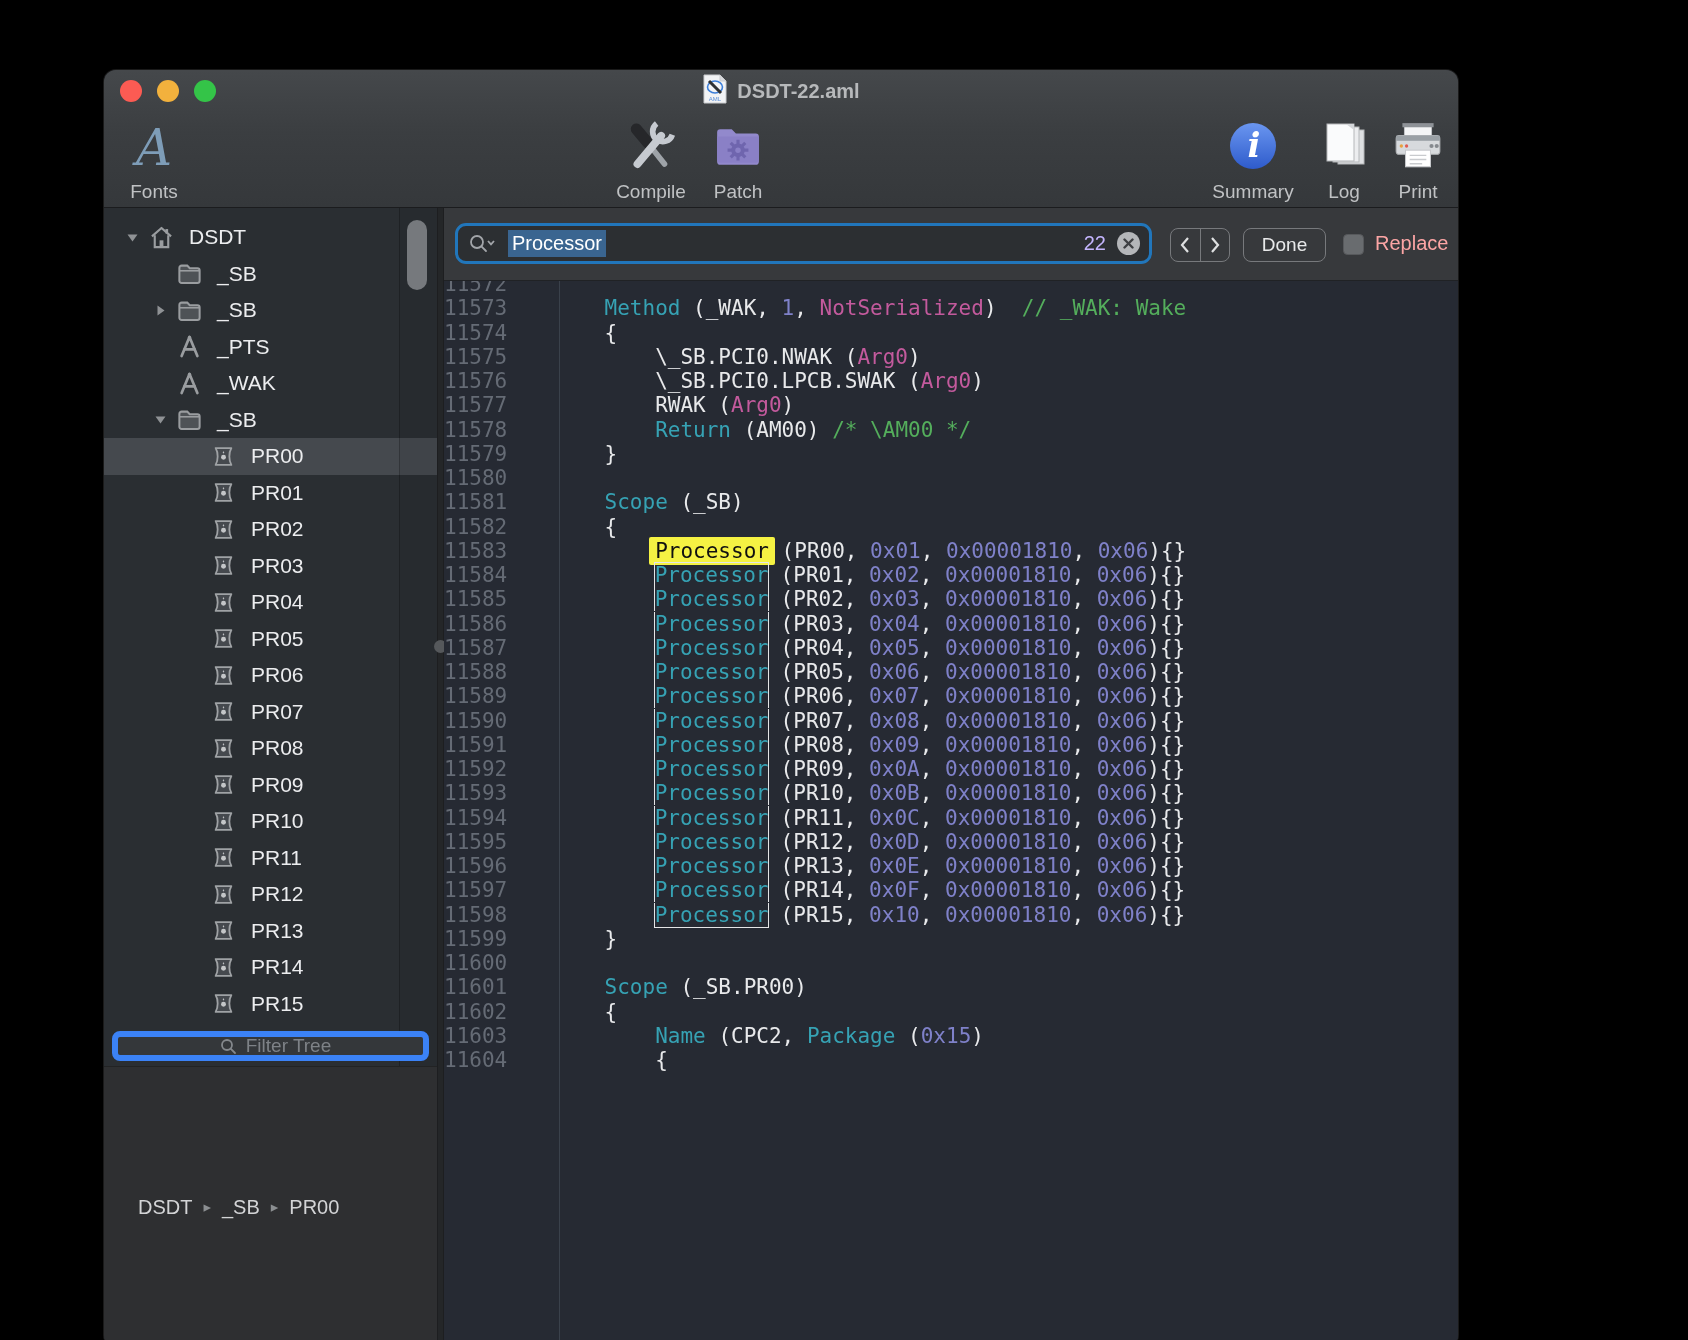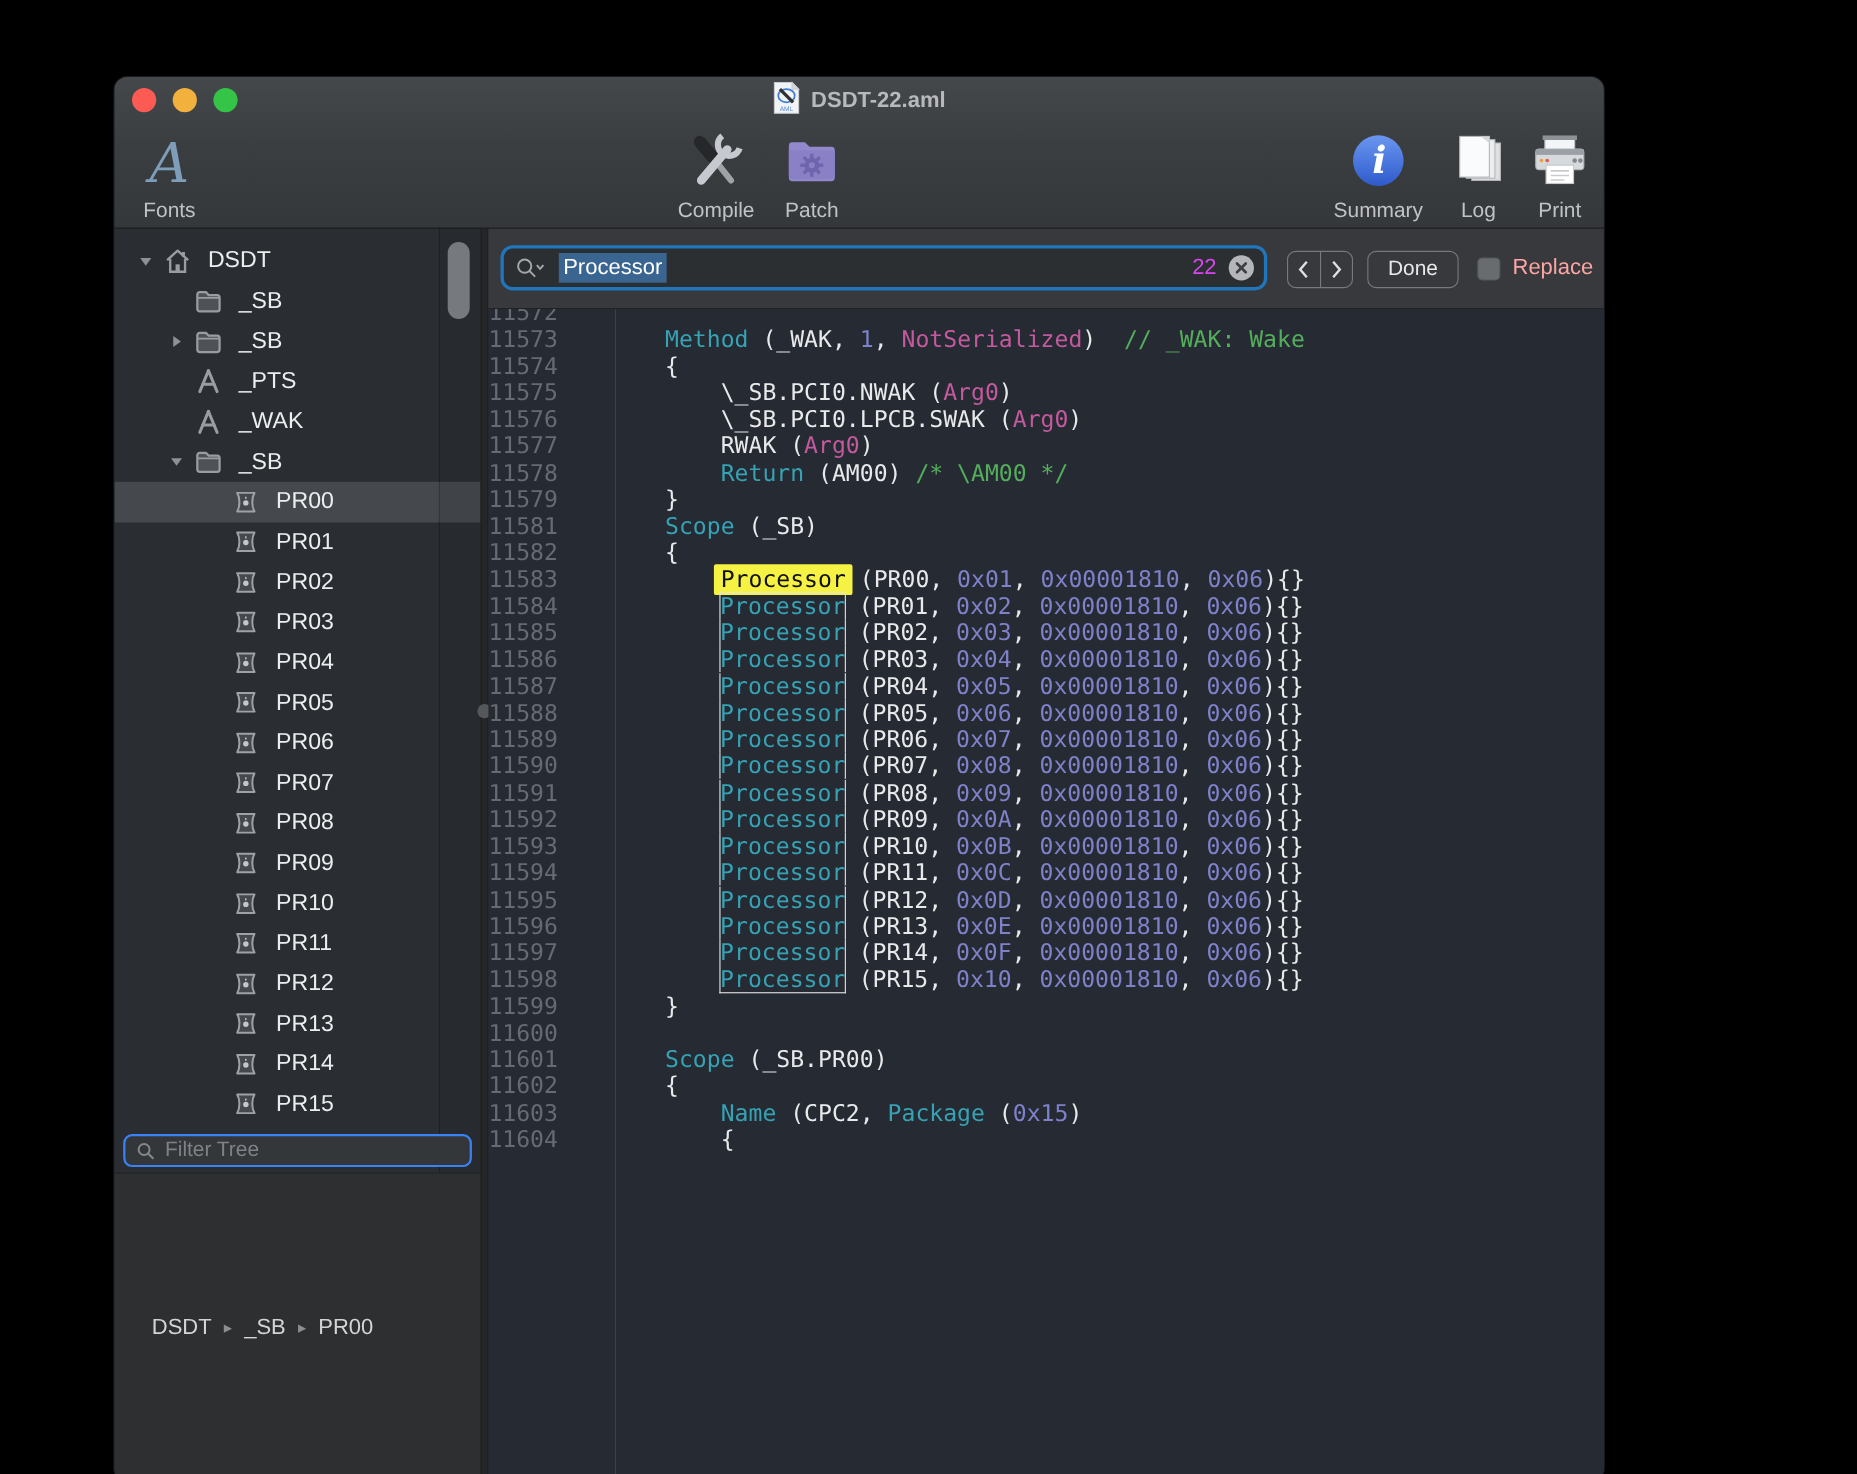--- a/index.html
+++ b/index.html
@@ -36,35 +36,35 @@
   .disc{width:24px;height:24px;display:flex;align-items:center;justify-content:center;flex:0 0 24px;}
   .disc svg{display:none;}
   .disc.open .d-open{display:block;}
   .disc.closed .d-closed{display:block;}
   .ticon{width:27px;height:27px;margin:0 14px 0 4px;display:flex;align-items:center;justify-content:center;flex:0 0 27px;}
   .tlabel{white-space:nowrap;}
   .tree-sb-track{position:absolute;right:0;top:0;bottom:0;width:37px;border-left:1px solid rgba(0,0,0,0.22);background:rgba(0,0,0,0.06);}
   .tree-sb-thumb{position:absolute;left:7px;top:12px;width:20px;height:70px;border-radius:10px;background:#76797D;}
   .filterbar{position:absolute;left:0;right:0;top:822px;height:36px;}
   .filter-field{position:absolute;left:8px;right:8px;top:1px;height:30px;border-radius:8px;background:#34373A;
-                border:2px solid #3b82f6;display:flex;align-items:center;box-sizing:border-box;}
+                border:6px solid #3b82f6;display:flex;align-items:center;box-sizing:border-box;justify-content:center;}
   .filter-ph{color:#7E8287;font-size:19px;margin-left:9px;}
   .breadcrumbbar{position:absolute;left:0;right:0;top:858px;bottom:0;background:#2E2F31;border-top:1px solid #222324;
                  display:flex;align-items:center;padding-left:34px;gap:11px;color:#D3D4D6;font-size:20px;}
   .bc-sep{color:#8B8E91;font-size:15px;}
   
   .divider{position:absolute;left:333px;top:0;bottom:0;width:7px;background:#242628;border-left:1px solid #1D1E20;border-right:1px solid #1D1E20;box-sizing:border-box;}
   .div-dot{position:absolute;top:432px;left:-4px;width:13px;height:13px;border-radius:50%;background:#55585B;}
   
   .editorpane{position:absolute;left:340px;right:0;top:0;bottom:0;background:#262A33;}
   .findbar{position:absolute;left:0;right:0;top:0;height:73px;background:#37393C;border-bottom:1px solid #202225;box-sizing:border-box;}
   .search-field{position:absolute;left:11px;top:15px;width:697px;height:41px;border-radius:11px;border:3.5px solid #2176BB;
                 background:#2C2F32;box-sizing:border-box;display:flex;align-items:center;}
   .sf-query{margin-left:13px;font-size:20px;color:#FFFFFF;background:#3A6590;padding:2px 4px;white-space:pre;}
-  .sf-count{margin-left:auto;font-size:20px;color:#d946ef;}
+  .sf-count{margin-left:auto;font-size:20px;color:#c4b5fd;}
   .sf-clear{width:23px;height:23px;margin:0 9px 0 11px;border-radius:50%;background:#B4B6B9;display:flex;align-items:center;justify-content:center;flex:0 0 23px;}
   .seg{position:absolute;left:726px;top:20px;width:60px;height:34px;border:1.5px solid #77797C;border-radius:8px;
        display:flex;box-sizing:border-box;background:transparent;}
   .seg button{flex:1;background:none;border:none;display:flex;align-items:center;justify-content:center;padding:0;}
   .seg button + button{border-left:1.5px solid #77797C;}
   .done-btn{position:absolute;left:799px;top:20px;width:83px;height:34px;border:1.5px solid #77797C;border-radius:8px;
             background:transparent;color:#E8E9EA;font-size:19px;font-family:"Liberation Sans",sans-serif;}
   .cb{position:absolute;left:899px;top:26px;width:21px;height:21px;border-radius:4.5px;background:#696C6F;border:1px solid #57595C;box-sizing:border-box;}
   .replace-label{position:absolute;left:931px;top:24px;font-size:20px;color:#fca5a5;}
   
@@ -610,20 +610,21 @@
           <div class="gutterline"></div>
           <div class="lines">
               <div class="cl"><span class="ln">11572</span><span class="ct"></span></div>
               <div class="cl"><span class="ln">11573</span><span class="ct"><span class="pl">    </span><span class="kw">Method</span><span class="pl"> (_WAK, </span><span class="num">1</span><span class="pl">, </span><span class="mag">NotSerialized</span><span class="pl">)  </span><span class="com">// _WAK: Wake</span></span></div>
               <div class="cl"><span class="ln">11574</span><span class="ct"><span class="pl">    {</span></span></div>
               <div class="cl"><span class="ln">11575</span><span class="ct"><span class="pl">        \_SB.PCI0.NWAK (</span><span class="mag">Arg0</span><span class="pl">)</span></span></div>
               <div class="cl"><span class="ln">11576</span><span class="ct"><span class="pl">        \_SB.PCI0.LPCB.SWAK (</span><span class="mag">Arg0</span><span class="pl">)</span></span></div>
               <div class="cl"><span class="ln">11577</span><span class="ct"><span class="pl">        RWAK (</span><span class="mag">Arg0</span><span class="pl">)</span></span></div>
               <div class="cl"><span class="ln">11578</span><span class="ct"><span class="pl">        </span><span class="kw">Return</span><span class="pl"> (AM00) </span><span class="com">/* \AM00 */</span></span></div>
               <div class="cl"><span class="ln">11579</span><span class="ct"><span class="pl">    }</span></span></div>
+              <div class="cl"><span class="ln">11580</span><span class="ct"></span></div>
               <div class="cl"><span class="ln">11581</span><span class="ct"><span class="pl">    </span><span class="kw">Scope</span><span class="pl"> (_SB)</span></span></div>
               <div class="cl"><span class="ln">11582</span><span class="ct"><span class="pl">    {</span></span></div>
               <div class="cl"><span class="ln">11583</span><span class="ct"><span class="pl">        </span><span class="cur">Processor</span><span class="pl"> (PR00, </span><span class="num">0x01</span><span class="pl">, </span><span class="num">0x00001810</span><span class="pl">, </span><span class="num">0x06</span><span class="pl">){}</span></span></div>
               <div class="cl"><span class="ln">11584</span><span class="ct"><span class="pl">        </span><span class="kw m mf">Processor</span><span class="pl"> (PR01, </span><span class="num">0x02</span><span class="pl">, </span><span class="num">0x00001810</span><span class="pl">, </span><span class="num">0x06</span><span class="pl">){}</span></span></div>
               <div class="cl"><span class="ln">11585</span><span class="ct"><span class="pl">        </span><span class="kw m">Processor</span><span class="pl"> (PR02, </span><span class="num">0x03</span><span class="pl">, </span><span class="num">0x00001810</span><span class="pl">, </span><span class="num">0x06</span><span class="pl">){}</span></span></div>
               <div class="cl"><span class="ln">11586</span><span class="ct"><span class="pl">        </span><span class="kw m">Processor</span><span class="pl"> (PR03, </span><span class="num">0x04</span><span class="pl">, </span><span class="num">0x00001810</span><span class="pl">, </span><span class="num">0x06</span><span class="pl">){}</span></span></div>
               <div class="cl"><span class="ln">11587</span><span class="ct"><span class="pl">        </span><span class="kw m">Processor</span><span class="pl"> (PR04, </span><span class="num">0x05</span><span class="pl">, </span><span class="num">0x00001810</span><span class="pl">, </span><span class="num">0x06</span><span class="pl">){}</span></span></div>
               <div class="cl"><span class="ln">11588</span><span class="ct"><span class="pl">        </span><span class="kw m">Processor</span><span class="pl"> (PR05, </span><span class="num">0x06</span><span class="pl">, </span><span class="num">0x00001810</span><span class="pl">, </span><span class="num">0x06</span><span class="pl">){}</span></span></div>
               <div class="cl"><span class="ln">11589</span><span class="ct"><span class="pl">        </span><span class="kw m">Processor</span><span class="pl"> (PR06, </span><span class="num">0x07</span><span class="pl">, </span><span class="num">0x00001810</span><span class="pl">, </span><span class="num">0x06</span><span class="pl">){}</span></span></div>
               <div class="cl"><span class="ln">11590</span><span class="ct"><span class="pl">        </span><span class="kw m">Processor</span><span class="pl"> (PR07, </span><span class="num">0x08</span><span class="pl">, </span><span class="num">0x00001810</span><span class="pl">, </span><span class="num">0x06</span><span class="pl">){}</span></span></div>

